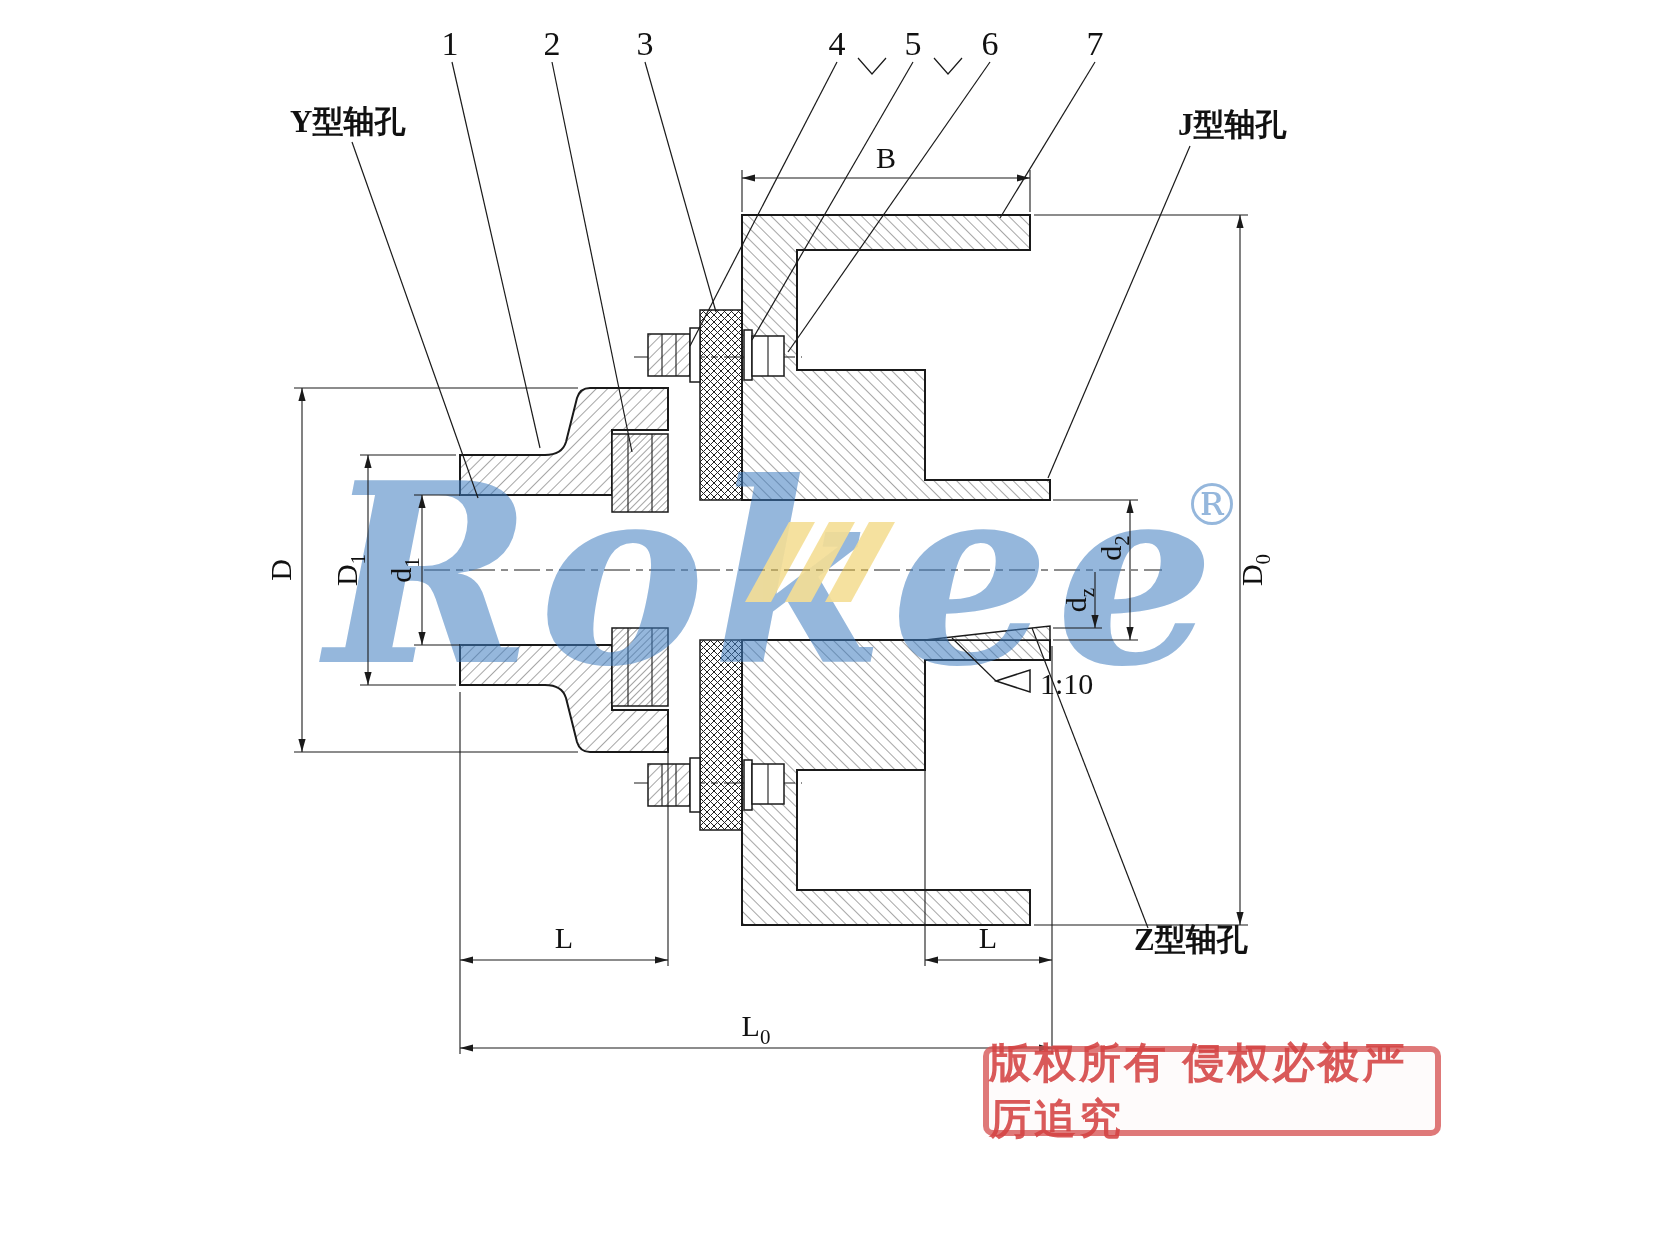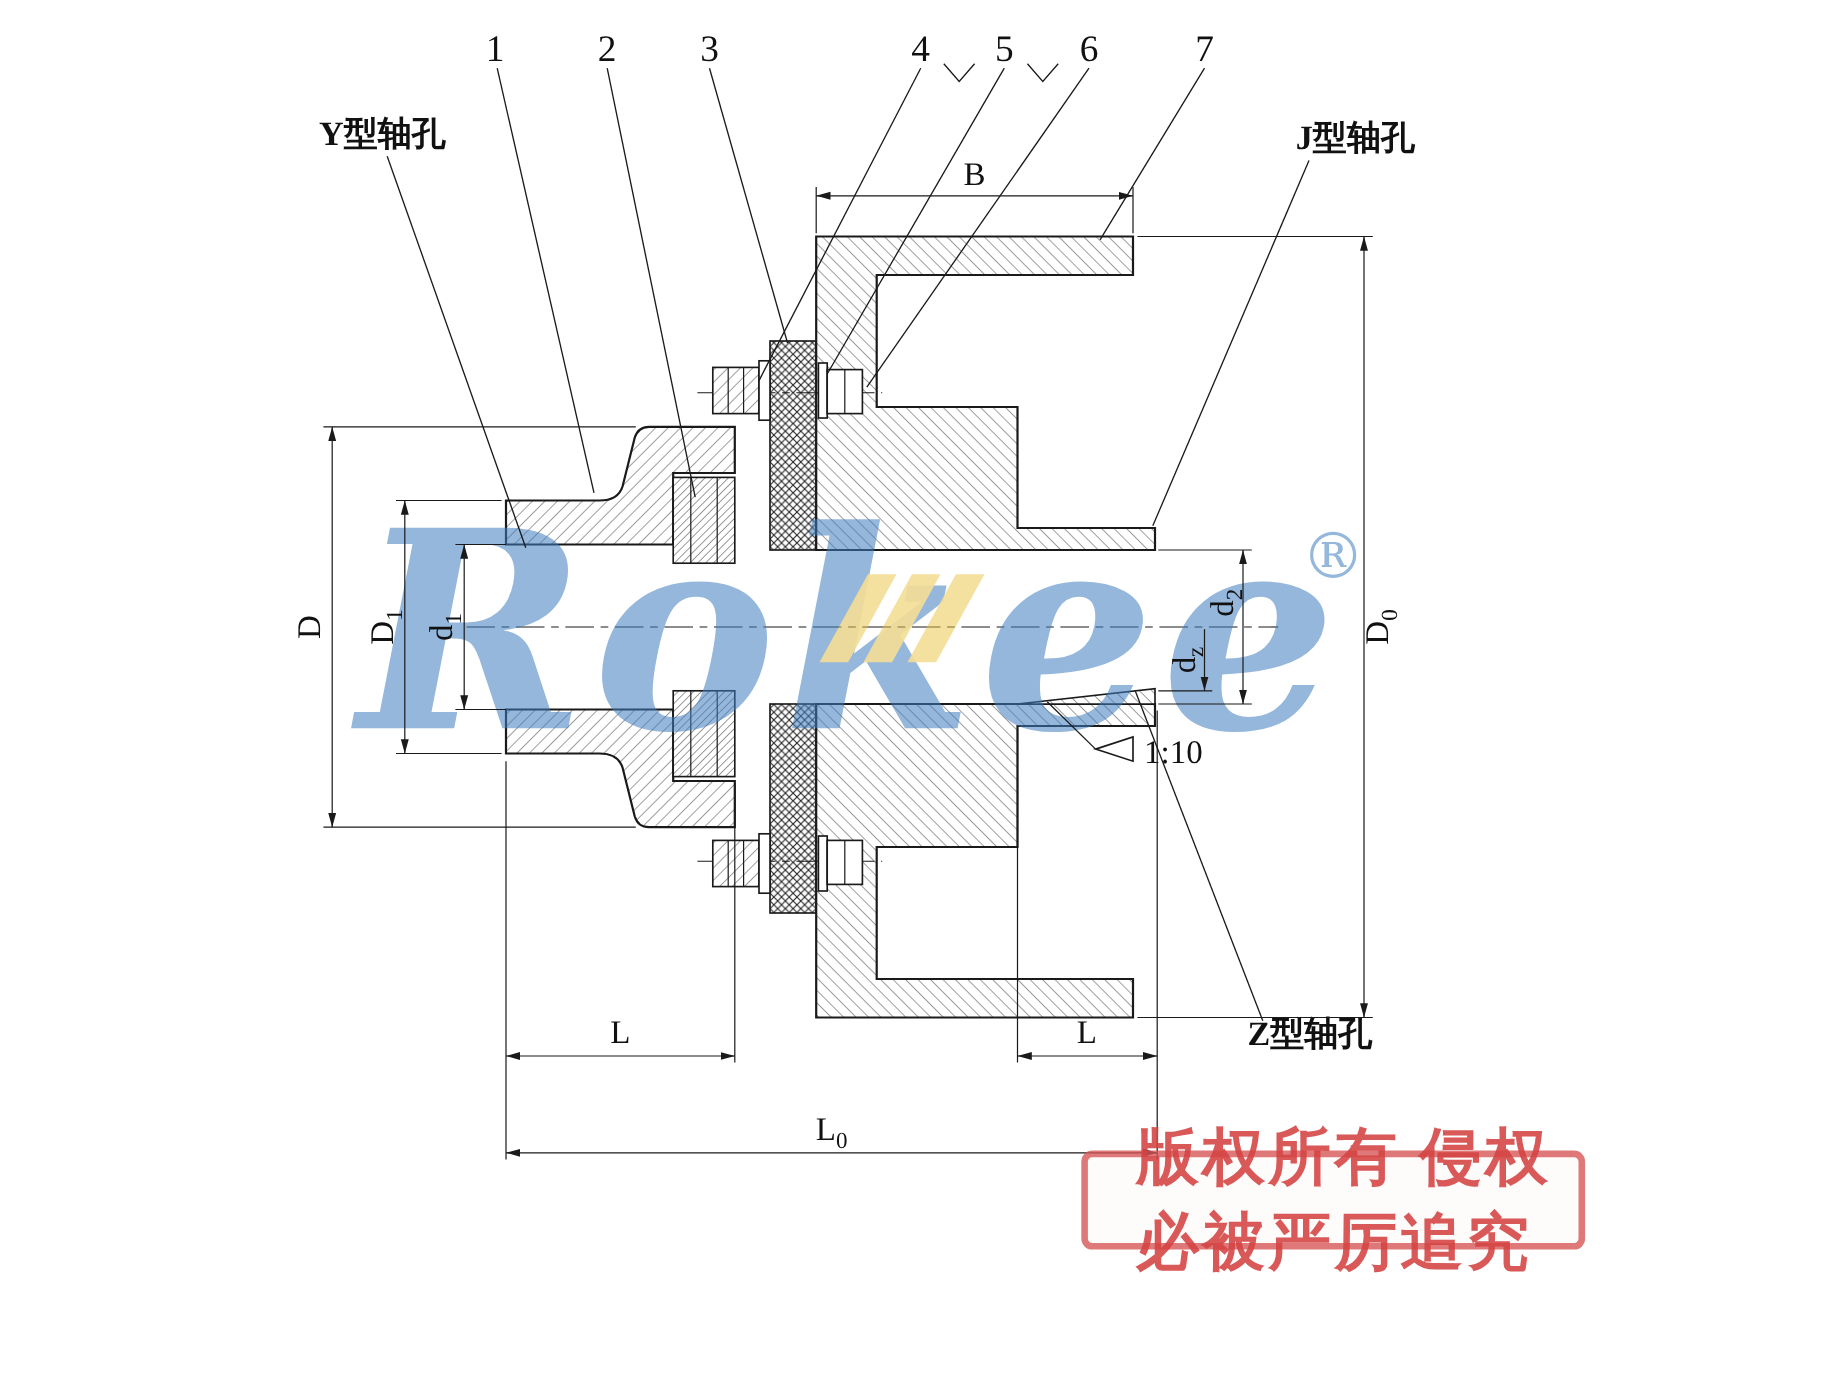--- a/index.html
+++ b/index.html
@@ -13,22 +13,22 @@
   .outline15{stroke:#1a1a1a;stroke-width:1.5;}
   .t-dim{font-family:"Liberation Serif",serif;font-size:30px;fill:#111;}
   .t-num{font-family:"Liberation Serif",serif;font-size:34px;fill:#111;}
   .t-cn{font-family:"Liberation Serif",serif;font-size:31px;font-weight:600;fill:#111;}
   .sub{font-size:21px;}
   .caption{position:absolute;left:400px;top:1126px;width:720px;text-align:center;
            font-size:23px;font-weight:700;color:#111;line-height:1.32;}
   .stamp{position:absolute;left:983px;top:1046px;width:458px;height:90px;box-sizing:border-box;
          border:6px solid rgba(214,84,84,0.78);border-radius:10px;
          display:flex;align-items:center;justify-content:center;
-         font-size:57px;font-weight:700;letter-spacing:3px;color:rgba(212,66,66,0.88);
-         background:rgba(240,180,180,0.06);padding-left:44px;}
+         font-size:42px;font-weight:700;letter-spacing:3px;color:rgba(212,66,66,0.88);
+         background:rgba(240,180,180,0.06);}
 </style>
 </head>
 <body>
 
 <div class="page">
 <svg width="1680" height="1260" viewBox="0 0 1680 1260">
   <defs>
     <pattern id="hA" patternUnits="userSpaceOnUse" width="8" height="8" patternTransform="rotate(45)">
       <rect width="8" height="8" fill="#fff"></rect>
       <line x1="0" y1="0" x2="0" y2="8" stroke="#3a3a3a" stroke-width="0.9"></line>

